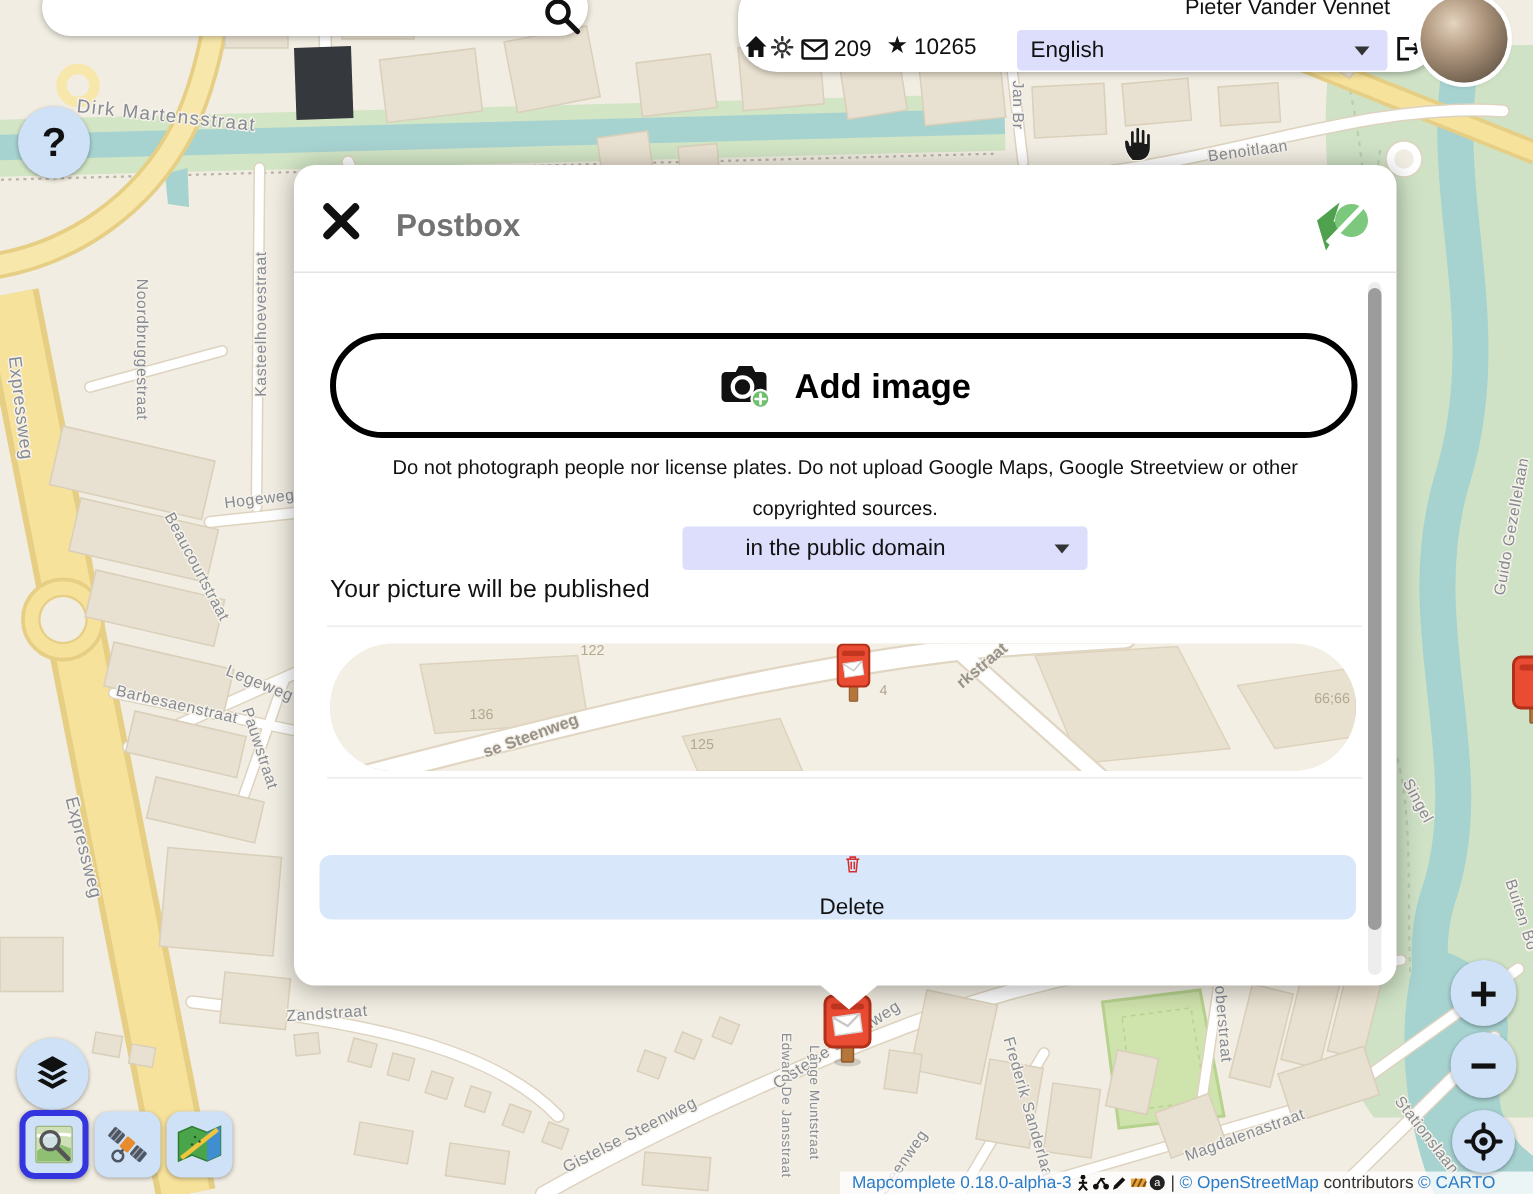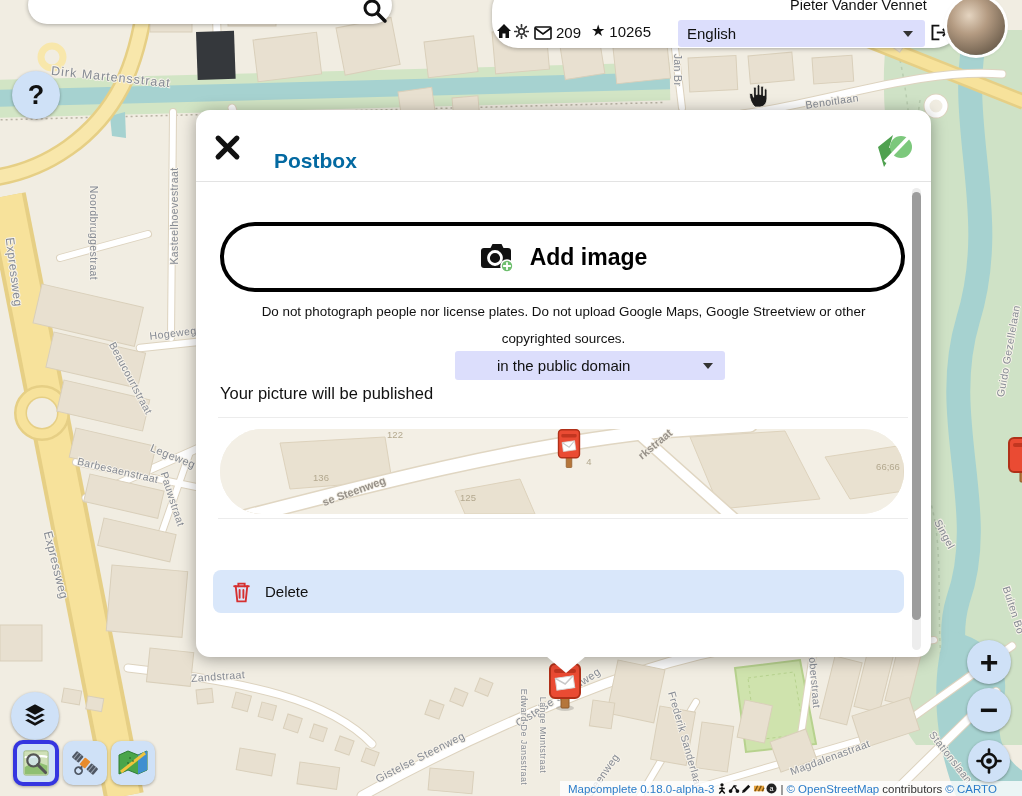--- a/index.html
+++ b/index.html
@@ -42,21 +42,21 @@
   .hline{position:absolute;left:0;width:735px;height:1px;background:#e3e3e3;}
   .hline2{position:absolute;left:22px;width:690px;height:1px;background:#ececec;}
   .add-image{position:absolute;left:24px;top:112px;width:685px;height:70px;background:#fff;
       border:4px solid #000;border-radius:35px;display:flex;align-items:center;justify-content:center;gap:14px;cursor:pointer;}
   .add-image span.lbl{font-size:23px;font-weight:bold;color:#000;font-family:"Liberation Sans",sans-serif;}
   .disclaimer{position:absolute;left:40px;top:188px;width:655px;margin:0;text-align:center;
       font-size:13.4px;line-height:27px;color:#111;}
   .license-row{position:absolute;left:24px;top:243px;font-size:16.5px;color:#111;margin-top:31px;}
   .minimap{position:absolute;left:24px;top:319px;width:684px;height:85px;border-radius:42px;overflow:hidden;background:#f3efe5;}
   .delete-btn{position:absolute;left:17px;top:460px;width:691px;height:43px;background:#d9e7fa;border:0;border-radius:8px;
-      display:flex;align-items:center;gap:14px;padding:0 0 0 19px;cursor:pointer;font-family:"Liberation Sans",sans-serif;}
+      display:flex;align-items:center;gap:14px;padding:0 0 0 19px;cursor:pointer;font-family:"Liberation Sans",sans-serif;flex-direction:column;}
   .delete-btn .lbl{font-size:15px;color:#111;}
   .scroll-track{position:absolute;left:716px;top:78px;width:9px;height:462px;background:#ededed;border-radius:5px;}
   .scroll-thumb{position:absolute;left:0;top:4px;width:9px;height:428px;background:#9c9c9c;border-radius:5px;}
   .attribution{position:absolute;left:560px;top:781px;width:462px;height:15px;background:rgba(255,255,255,.78);
       z-index:15;display:flex;align-items:center;gap:3px;font-size:11.5px;padding-left:8px;box-sizing:border-box;white-space:nowrap;}
   .attribution a{color:#2a7cc9;text-decoration:none;}
   .attribution .dark{color:#333;}
 </style>
 </head>
 <body>
@@ -322,21 +322,21 @@
   <svg class="abs" style="left:746px;top:82px;z-index:40;" width="25" height="27" viewBox="0 0 28 30">
     <path d="M10,28 C6,24 4,19 4,14 C4,12 7,12 7.5,14 L8.5,17 L8.5,7 C8.5,4.8 11.5,4.8 11.5,7 L11.5,14 L12.5,14 L12.5,4.5 C12.5,2.3 15.5,2.3 15.5,4.5 L15.5,14 L16.5,14 L16.5,6 C16.5,3.8 19.5,3.8 19.5,6 L19.5,15 L20.5,15 L20.5,9 C20.5,7 23.5,7 23.5,9 L23.5,18 C23.5,24 20,28 15,28 Z" fill="#1a1a1a" stroke="#f1ede2" stroke-width="1"></path>
   </svg>
 
   <div class="dialog">
     <button class="abs" style="left:16px;top:22px;border:0;background:none;cursor:pointer;padding:2px;">
       <svg width="27" height="27" viewBox="0 0 26 26">
         <path d="M4,4 L22,22 M22,4 L4,22" stroke="#111" stroke-width="5" stroke-linecap="round"></path>
       </svg>
     </button>
-    <h1 class="abs" style="left:64px;top:25px;margin:14px;font-size:21px;color:#0369a1;">Postbox</h1>
+    <h1 class="abs" style="left:64px;top:25px;margin:4px;font-size:21px;color:#737373;">Postbox</h1>
     <span class="abs" style="left:679px;top:22px;">
       <svg width="38" height="38" viewBox="0 0 38 38">
         <polygon points="3,15 18,3 14,16 23,12 9,35" fill="#4fa14f"></polygon>
         <circle cx="26" cy="15" r="11" fill="#7cc87c"></circle>
         <line x1="10" y1="30" x2="34" y2="5" stroke="#fff" stroke-width="3.5"></line>
       </svg>
     </span>
     <div class="hline" style="top:71px;"></div>
 
     <button class="add-image">

